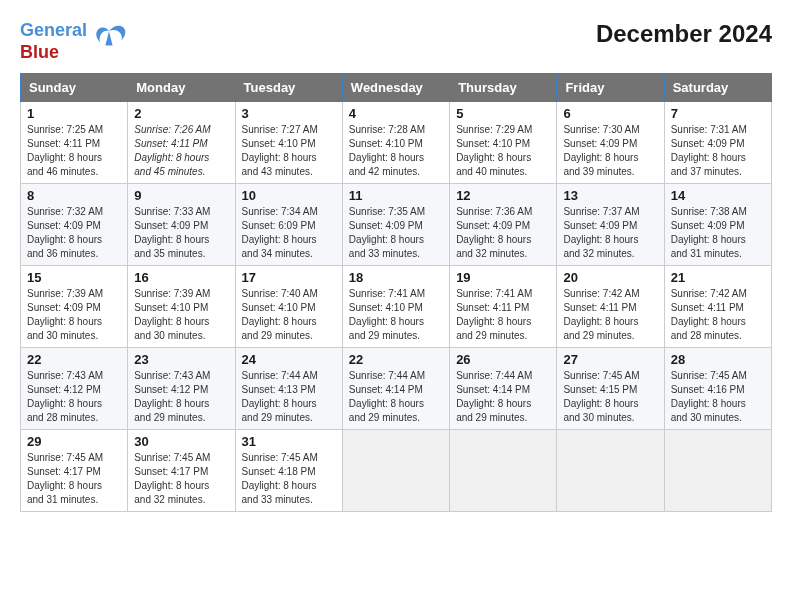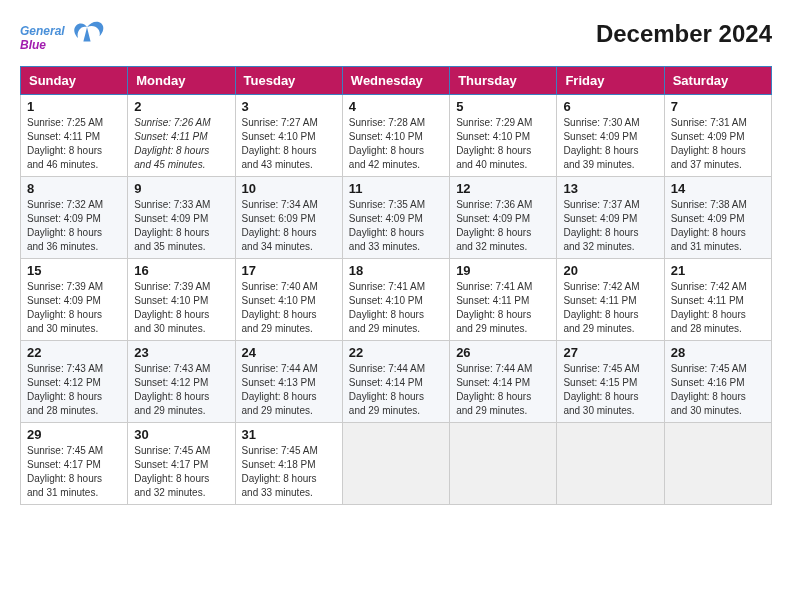--- a/index.html
+++ b/index.html
@@ -14,25 +14,24 @@
       display: flex;
       justify-content: space-between;
       align-items: flex-start;
       margin-bottom: 10px;
     }
     .logo {
       display: flex;
       align-items: center;
     }
     .logo-text {
-      font-size: 12px;
+      font-size: 18px;
       font-weight: bold;
       color: #1a1a1a;
       line-height: 1.2;
-      font-style: italic;
     }
     .logo-text span {
       color: #4a90d9;
     }
     .logo-bird {
       width: 36px;
       height: 36px;
       margin-left: 4px;
     }
     .title-block {
@@ -46,21 +45,21 @@
     .location {
       font-size: 14px;
       color: #444;
     }
     .calendar {
       width: 100%;
       border-collapse: collapse;
       font-size: 11px;
     }
     .calendar th {
-      background: #be185d;
+      background: #737373;
       color: #fff;
       font-size: 13px;
       font-weight: bold;
       text-align: left;
       padding: 6px 8px;
       border: 1px solid #3a7fc1;
     }
     .calendar td {
       vertical-align: top;
       border: 1px solid #ccc;
@@ -88,21 +87,21 @@
       background: #f0f0f0 !important;
     }
   </style>
 </head>
 <body>
 
 <div class="header">
   <div class="logo">
     <div>
       <div class="logo-text">
-        <span>General</span><br><span style="color:#a21caf;">Blue</span>
+        <span>General</span><br><span style="color:#b91c1c;">Blue</span>
       </div>
     </div>
     <svg class="logo-bird" viewBox="0 0 40 40">
       <path d="M20 8 C28 4, 36 10, 34 18 C38 14, 40 8, 36 4 C32 0, 24 2, 20 8Z" fill="#4a90d9"></path>
       <path d="M20 8 C14 6, 8 12, 10 20 C6 16, 4 10, 8 6 C12 2, 18 4, 20 8Z" fill="#4a90d9"></path>
       <path d="M20 8 L24 24 L16 24 Z" fill="#4a90d9"></path>
     </svg>
   </div>
   <div class="title-block">
     <div class="month-title">December 2024</div>

